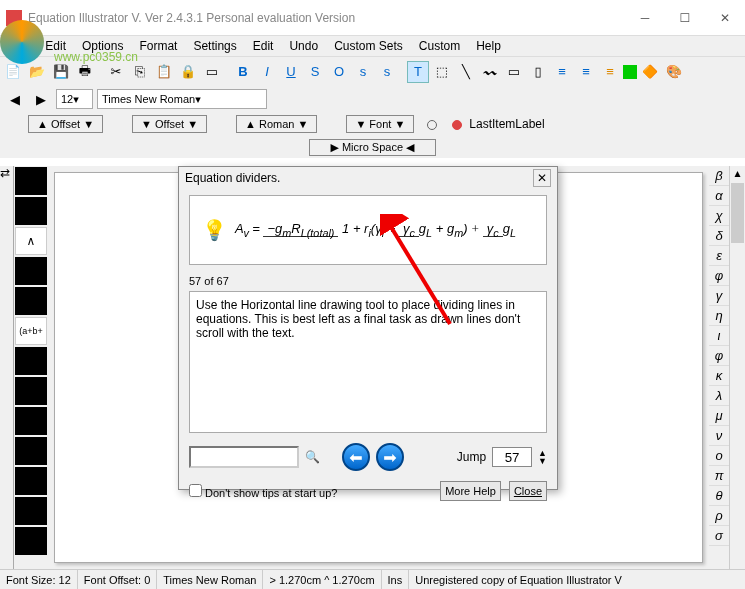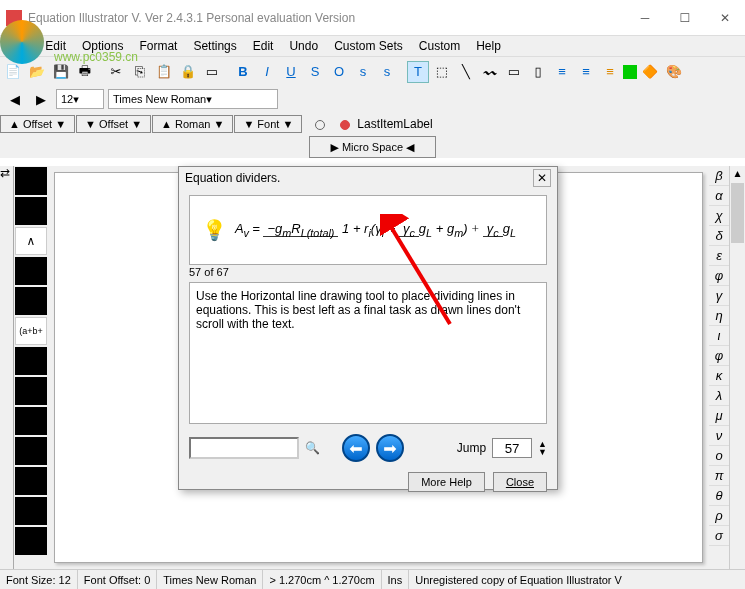--- a/index.html
+++ b/index.html
@@ -10,24 +10,24 @@
 .win-btn { width: 40px; height: 28px; display: flex; align-items: center; justify-content: center; color: #555; }
 .menubar { height: 20px; display: flex; align-items: center; padding-left: 4px; gap: 4px; background: #f0f0f0; font-size: 12px; }
 .menubar span { padding: 2px 6px; cursor: pointer; }
 .toolbar1 { height: 30px; background: #f0f0f0; display: flex; align-items: center; padding: 2px; gap: 2px; border-top: 1px solid #ddd; }
 .tbtn { width: 22px; height: 22px; display: flex; align-items: center; justify-content: center; border: 1px solid transparent; font-size: 13px; }
 .tbtn.active { background: #cde8ff; border-color: #7bb; }
 .sep { width: 5px; }
 .toolbar2 { height: 26px; background: #f0f0f0; display: flex; align-items: center; padding: 2px 4px; gap: 4px; }
 .font-combo { height: 20px; border: 1px solid #aaa; background: #fff; padding: 0 4px; font-size: 11px; display: flex; align-items: center; }
 .offset-row { height: 24px; background: #f0f0f0; display: flex; align-items: center; }
-.offset-btn { border: 1px solid #888; background: #f0f0f0; padding: 2px 8px; margin-right: 1px; font-size: 11px; cursor: pointer; }
+.offset-btn { border: 1px solid #888; background: #f0f0f0; padding: 2px 8px; margin-right: 1px; font-size: 11px; cursor: pointer; margin-left: 28px; }
 .radio-dot { width: 10px; height: 10px; border-radius: 50%; border: 1px solid #666; display: inline-block; margin-right: 3px; vertical-align: middle; }
 .radio-dot.sel { background: #d44; border-color: #d44; }
-.micro-row { height: 22px; background: #f0f0f0; display: flex; justify-content: center; }
+.micro-row { height: 22px; background: #f0f0f0; display: flex; align-items: center; justify-content: center; }
 .micro-btn { border: 1px solid #888; background: #f0f0f0; padding: 1px 20px; font-size: 11px; }
 .ruler { height: 16px; background: #fff; border-bottom: 1px solid #aaa; position: relative; }
 .workspace { position: absolute; top: 166px; left: 0; right: 16px; bottom: 20px; display: flex; }
 .left-edge { width: 14px; background: #f0f0f0; border-right: 1px solid #aaa; }
 .left-pal { width: 34px; background: #f0f0f0; display: flex; flex-direction: column; }
 .pal-item { width: 32px; height: 28px; background: #000; margin: 1px; color: #fff; display: flex; align-items: center; justify-content: center; font-size: 12px; }
 .pal-item.white { background: #fff; color: #000; border: 1px solid #ccc; }
 .canvas { flex: 1; background: #f0f0f0; padding: 6px; position: relative; }
 .page { background: #fff; width: 100%; height: 100%; border: 1px solid #aaa; box-shadow: 2px 2px 3px rgba(0,0,0,0.2); }
 .right-pal { width: 20px; background: #f0f0f0; display: flex; flex-direction: column; font-family: serif; }
@@ -37,29 +37,29 @@
 .statusbar span { padding: 0 6px; border-right: 1px solid #ccc; height: 100%; display: flex; align-items: center; }
 .dialog { position: absolute; left: 178px; top: 166px; width: 380px; height: 324px; background: #f0f0f0; border: 1px solid #888; box-shadow: 3px 3px 8px rgba(0,0,0,0.3); }
 .dlg-title { height: 22px; display: flex; align-items: center; padding: 0 6px; font-size: 12px; }
 .dlg-title .x { margin-left: auto; width: 18px; height: 18px; display: flex; align-items: center; justify-content: center; border: 1px solid #aaa; cursor: pointer; }
 .dlg-body { padding: 6px 10px; }
 .eq-area { background: #fff; border: 1px solid #aaa; height: 70px; padding: 4px; position: relative; display: flex; align-items: center; }
 .bulb { font-size: 20px; margin: 0 8px; }
 .eq { font-family: serif; font-style: italic; font-size: 13px; }
 .eq .frac { display: inline-block; text-align: center; vertical-align: middle; }
 .eq .num { border-bottom: 1px solid #333; padding: 0 4px; margin-top: 36px; }
-.dlg-count { font-size: 11px; margin-top: 1px; }
+.dlg-count { font-size: 11px; margin-top: 10px; }
 .dlg-text { background: #fff; border: 1px solid #aaa; height: 142px; padding: 6px; font-size: 12px; margin-top: 4px; overflow: auto; }
 .dlg-nav { display: flex; align-items: center; gap: 6px; margin-top: 10px; }
 .search-box { width: 110px; height: 22px; border: 2px inset #ccc; background: #fff; }
 .nav-btn { width: 28px; height: 28px; border-radius: 50%; background: linear-gradient(#4af,#06c); color: #fff; display: flex; align-items: center; justify-content: center; font-size: 16px; border: 2px solid #048; cursor: pointer; }
 .jump-in { width: 40px; height: 20px; border: 1px solid #888; background: #fff; text-align: center; }
 .dlg-foot { display: flex; align-items: center; gap: 8px; margin-top: 10px; }
 .dlg-chk { font-size: 11px; }
-.dlg-btn { padding: 3px 12px; border: 1px solid #888; background: #e8e8e8; font-size: 11px; cursor: pointer; }
+.dlg-btn { padding: 3px 4px; border: 1px solid #888; background: #e8e8e8; font-size: 11px; cursor: pointer; }
 .watermark { position: absolute; left: 0; top: 20px; z-index: 99; font-size: 24px; font-weight: bold; color: #0c8edc; font-family: "Microsoft YaHei", sans-serif; pointer-events: none; display: flex; align-items: center; }
 .wm-logo { width: 44px; height: 44px; border-radius: 50%; background: conic-gradient(#f90,#0ad,#f90); margin-right: 4px; }
 .wm-sub { position: absolute; left: 54px; top: 50px; color: #8bc34a; font-size: 12px; font-family: sans-serif; }
 .arrow { position: absolute; left: 380px; top: 214px; width: 80px; height: 120px; z-index: 50; pointer-events: none; }
 </style>
 </head>
 <body>
 
 <div class="titlebar">
   <div class="app-icon"></div>
@@ -112,21 +112,21 @@
   <div class="tbtn" style="color:#06c">≡</div>
   <div class="tbtn" style="color:#d80">≡</div>
   <div class="tbtn" style="background:#0c0;width:14px;height:14px"></div>
   <div class="tbtn">🔶</div>
   <div class="tbtn">🎨</div>
 </div>
 
 <div class="toolbar2">
   <div class="tbtn">◀</div>
   <div class="tbtn">▶</div>
-  <div class="font-combo" style="width:48px"><span>12</span> ▾</div>
+  <div class="font-combo" style="width:37px"><span>12</span> ▾</div>
   <div class="font-combo" style="width:170px"><span>Times New Roman</span> ▾</div>
 </div>
 
 <div class="offset-row">
   <button class="offset-btn">▲ Offset ▼</button>
   <button class="offset-btn">▼ Offset ▼</button>
   <button class="offset-btn">▲ Roman ▼</button>
   <button class="offset-btn">▼ Font ▼</button>
   <span style="margin-left:12px"><span class="radio-dot"></span></span>
   <span style="margin-left:12px"><span class="radio-dot sel"></span></span>
@@ -241,20 +241,21 @@
       <span>🔍</span>
       <div style="flex:0 0 10px"></div>
       <div class="nav-btn">⬅</div>
       <div class="nav-btn">➡</div>
       <div style="flex:1"></div>
       <span>Jump</span>
       <input class="jump-in" value="57" style="">
       <span style="font-size:9px;line-height:8px">▲<br>▼</span>
     </div>
     <div class="dlg-foot">
+      <label class="dlg-chk"><input type="checkbox" style=""> <span>Don't show tips at start up?</span></label>
       <div style="flex:1"></div>
       <button class="dlg-btn">More Help</button>
       <button class="dlg-btn" style="text-decoration:underline">Close</button>
     </div>
   </div>
 </div>
 
 <svg class="arrow">
   <defs>
       <marker id="ah" markerWidth="10" markerHeight="10" refX="2" refY="5" orient="auto">

